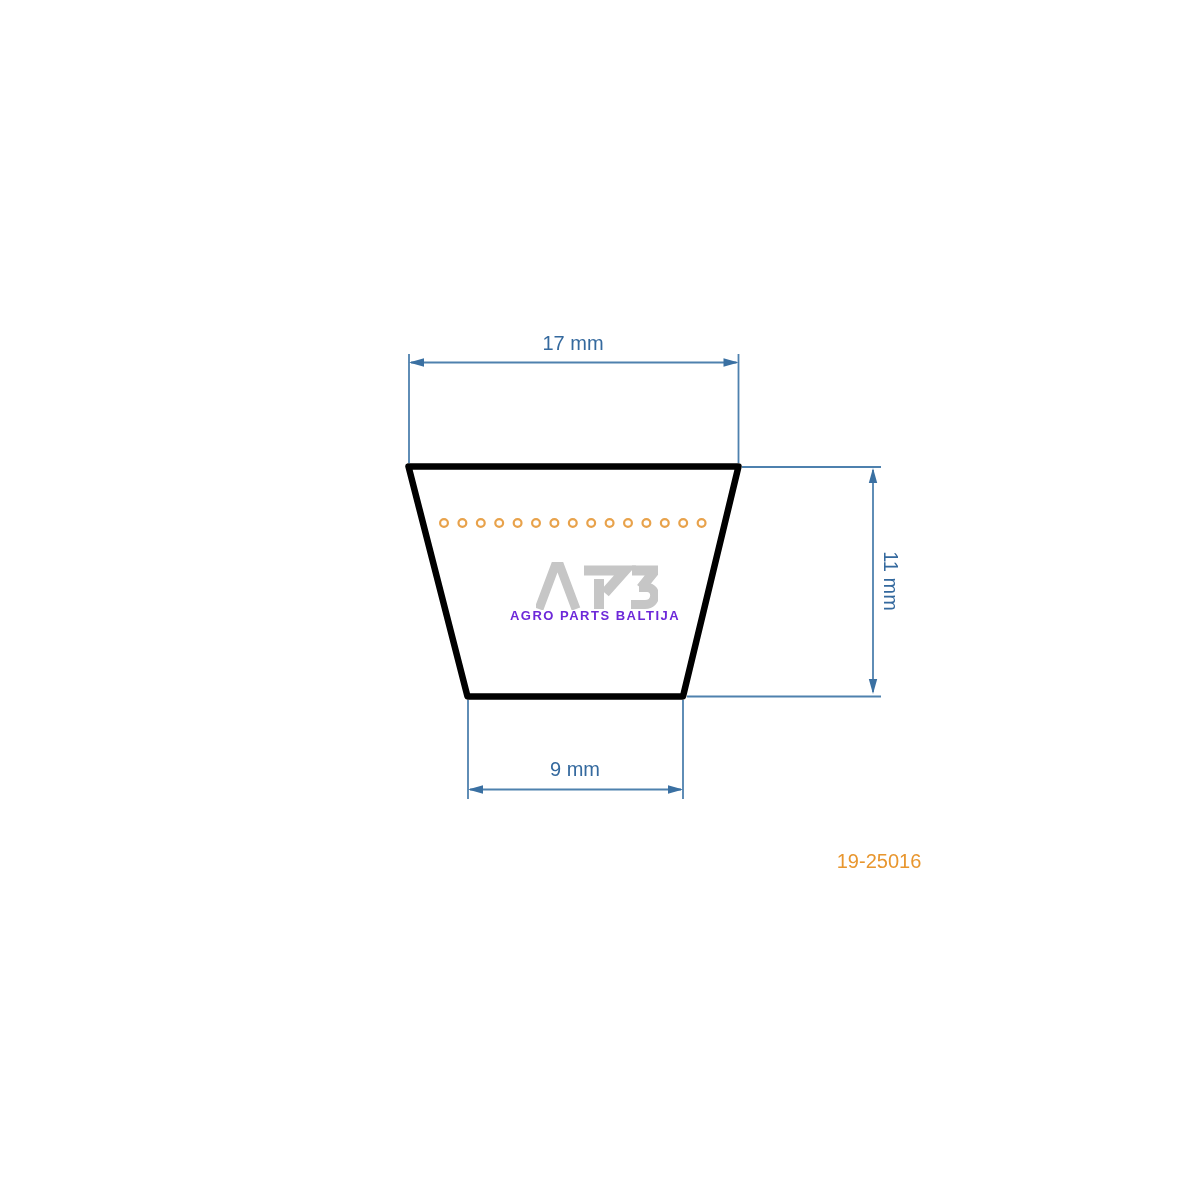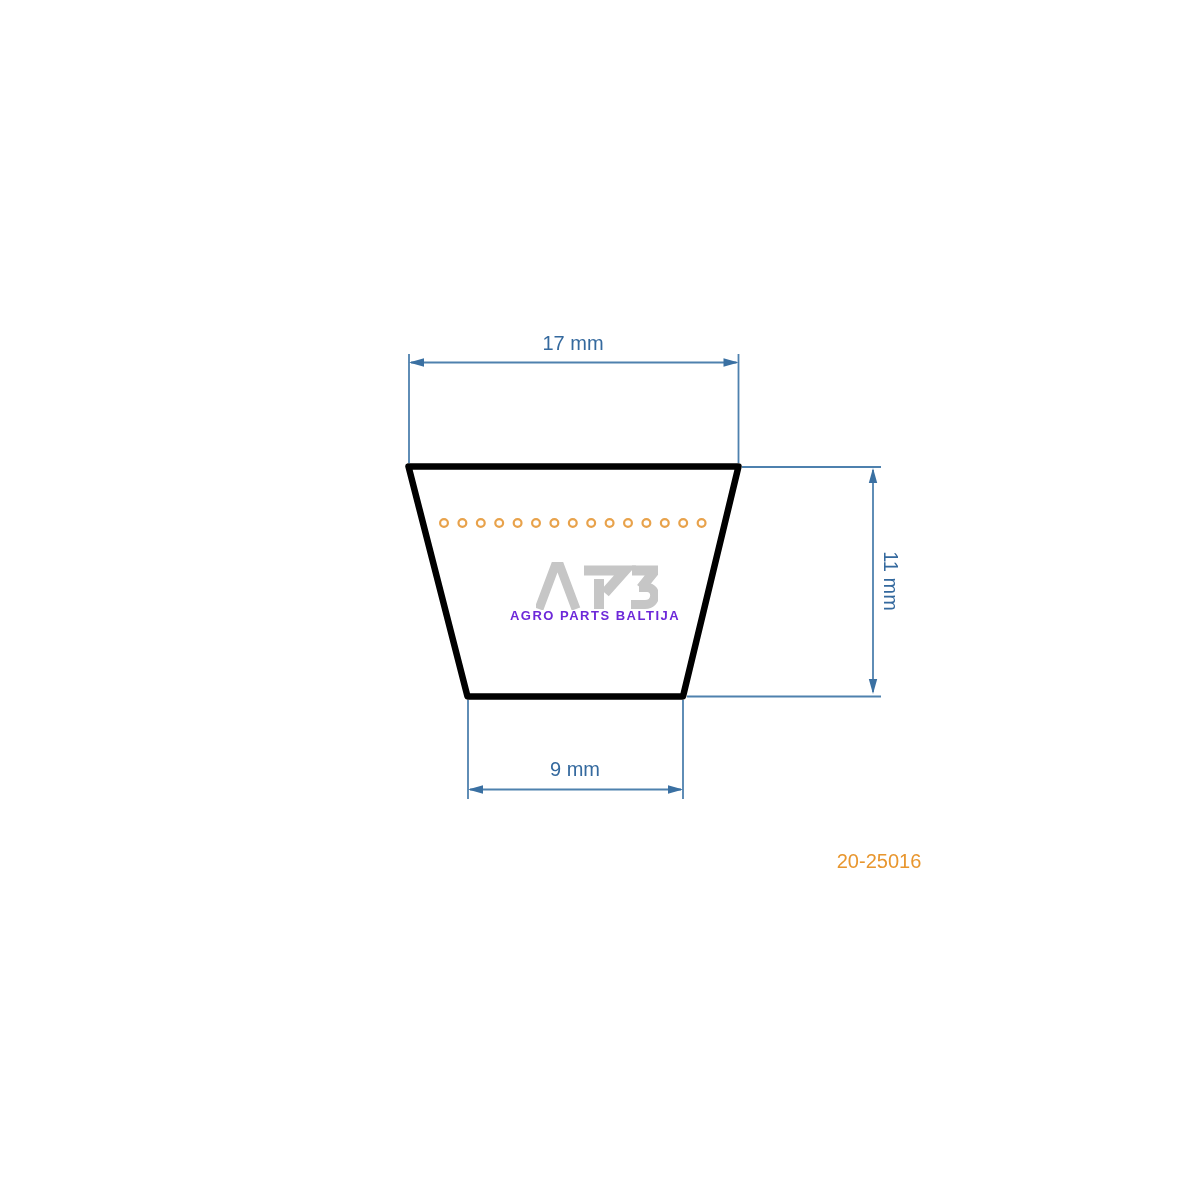--- a/index.html
+++ b/index.html
@@ -110,14 +110,14 @@
 
       <path d="M48,8.5 L89,8.5 L69,31" fill="none" stroke="#c6c6c6" stroke-width="10"></path>
       <rect x="58" y="17" width="10" height="30" fill="#c6c6c6"></rect>
 
       <path d="M96,8.5 L119,8.5 L105,26" fill="none" stroke="#c6c6c6" stroke-width="10"></path>
       <path d="M103,25.5 L111,25.5 C121.5,25.5 121.5,42.5 109,42.5 L95,42.5" fill="none" stroke="#c6c6c6" stroke-width="9"></path>
     </svg>
   </div>
   <div class="logo-subtitle">AGRO PARTS BALTIJA</div>
 
-  <div class="part-number">20-25016</div>
+  <div class="part-number">19-25016</div>
 </div>
 
 </body></html>

